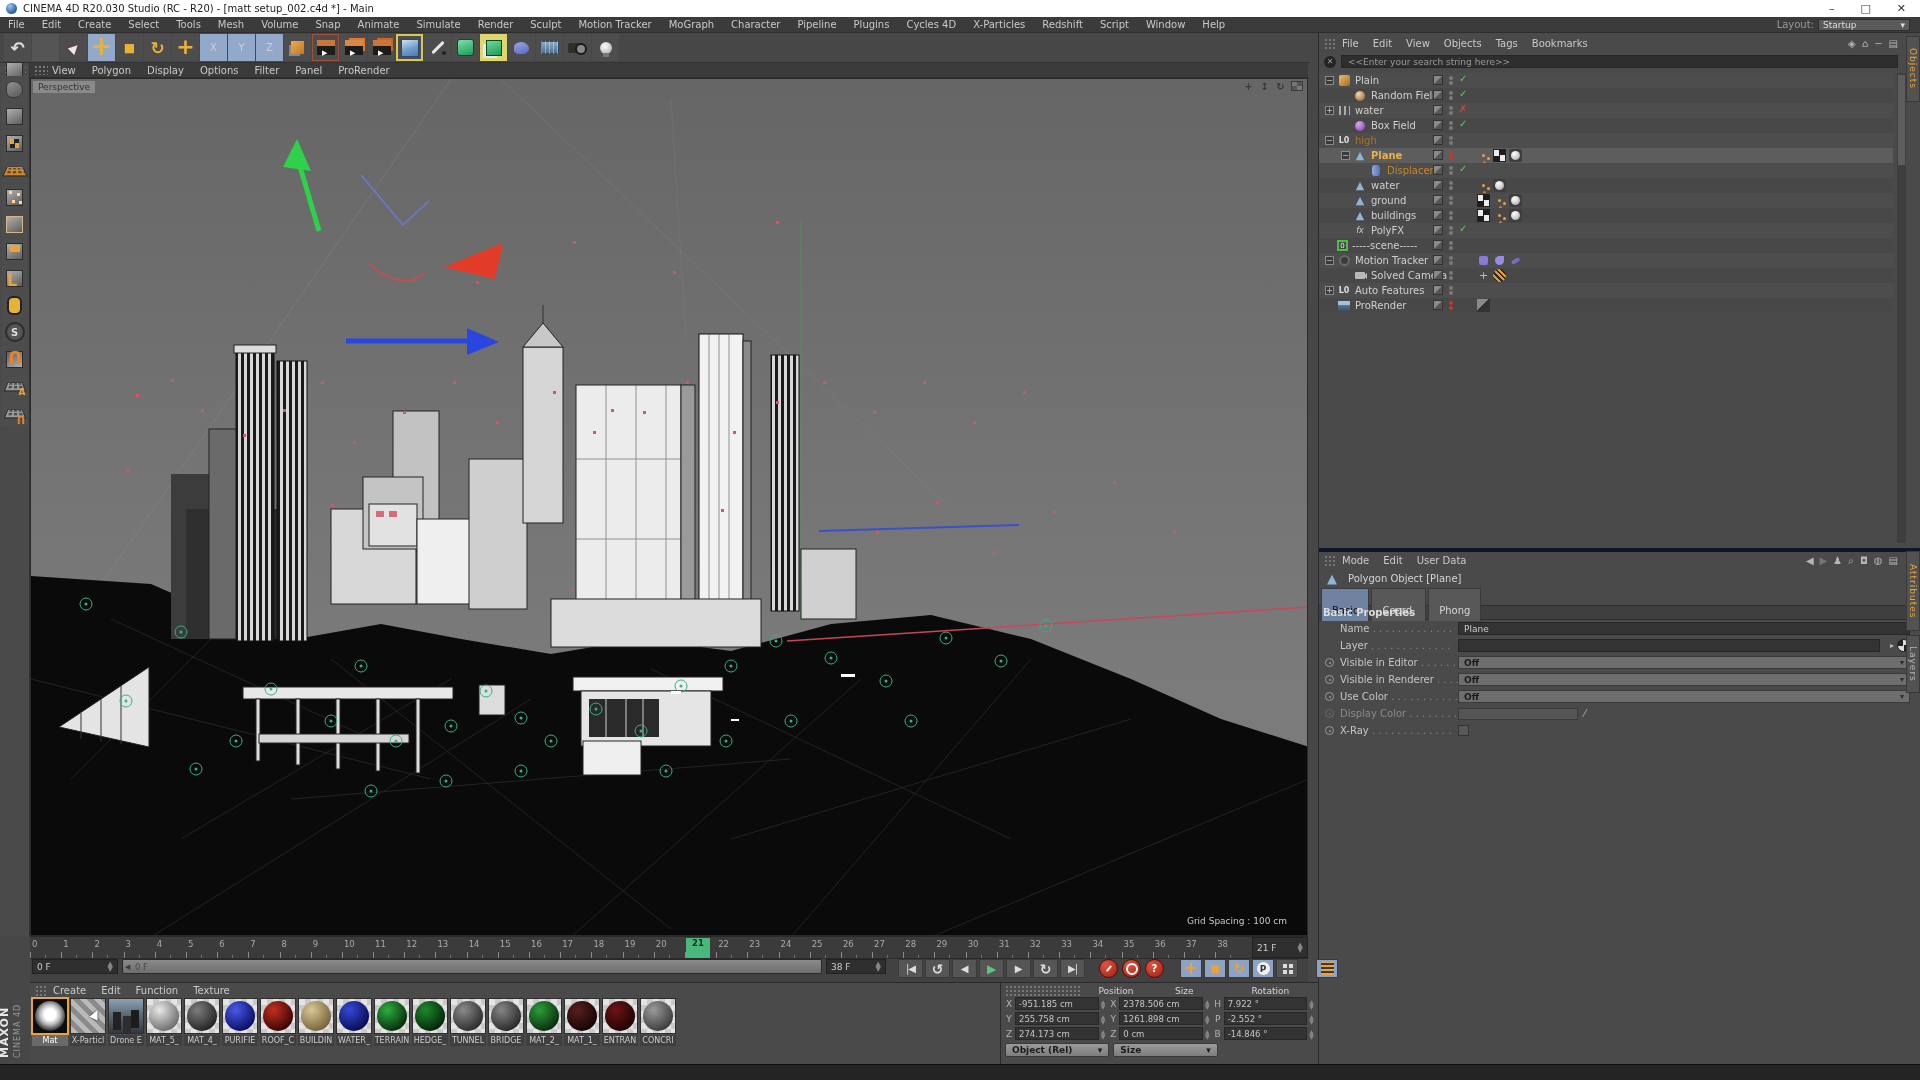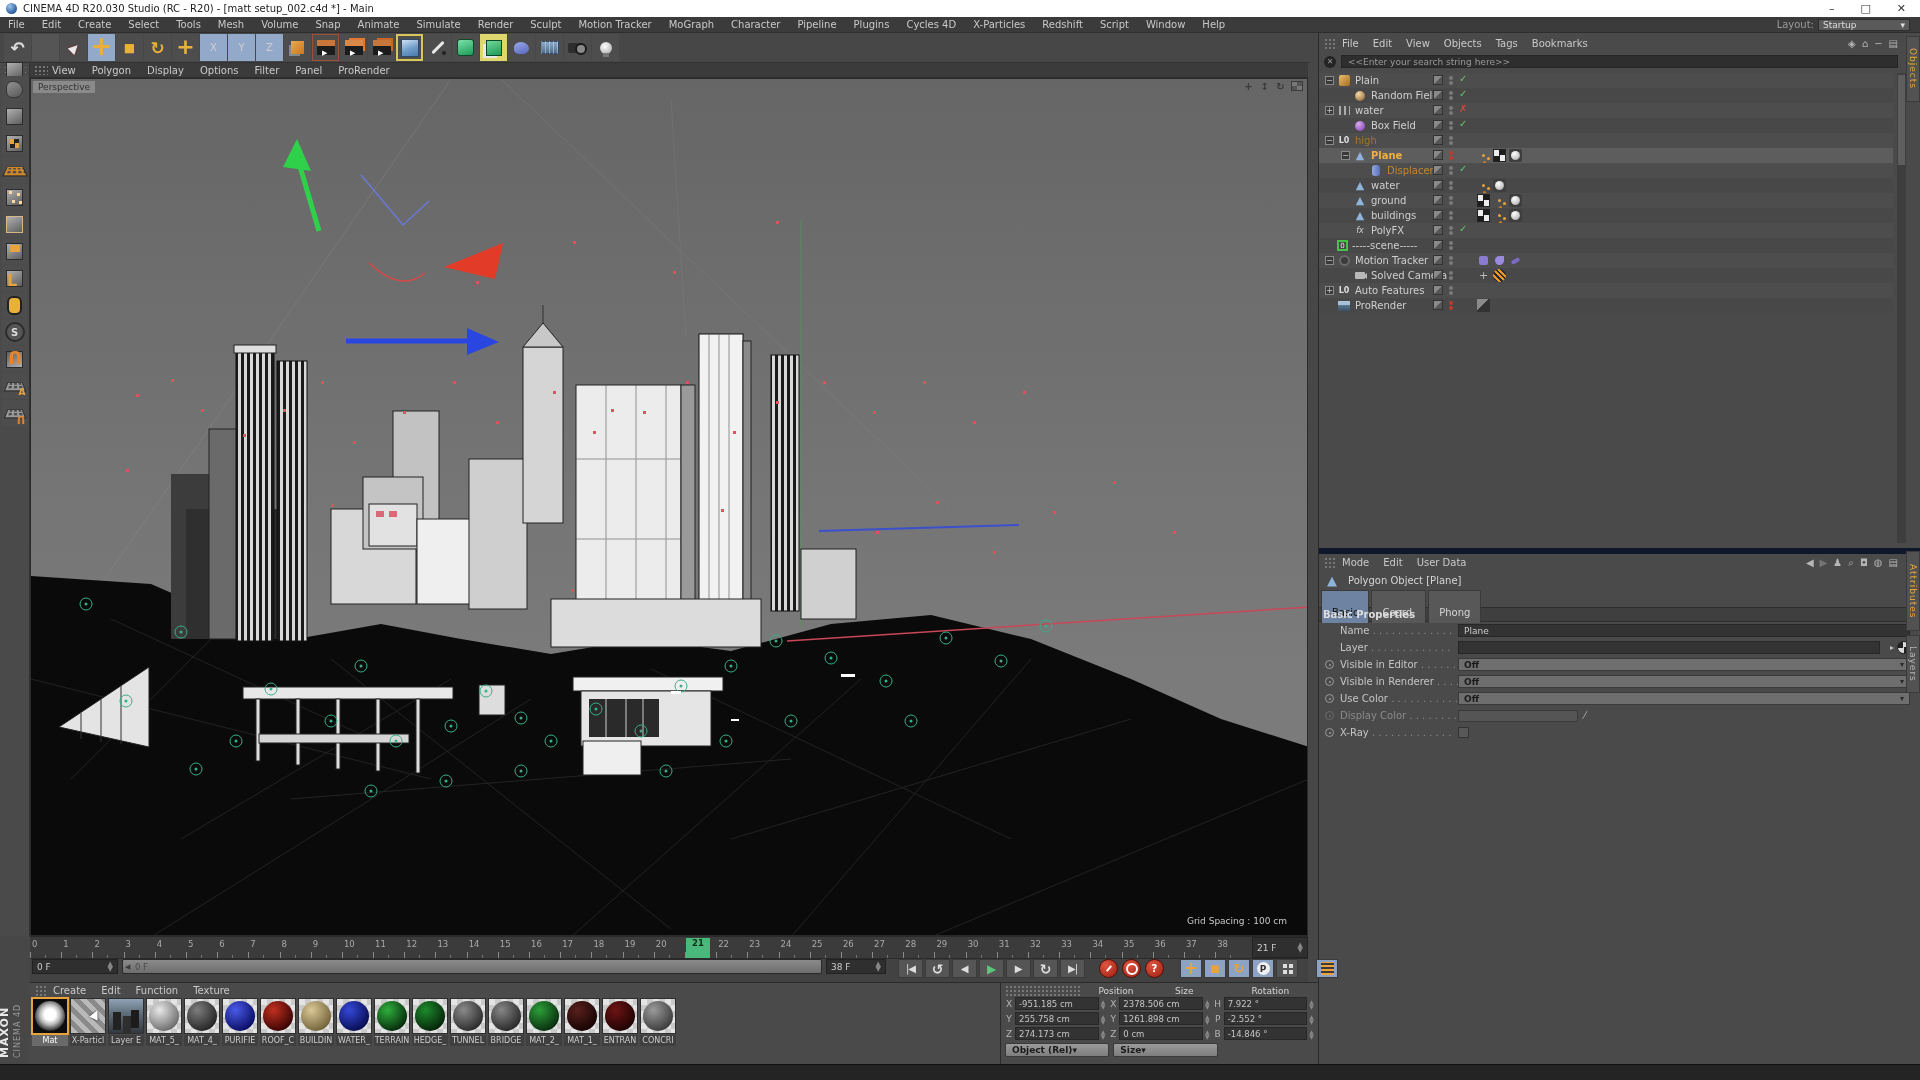--- a/index.html
+++ b/index.html
@@ -144,21 +144,21 @@
   .tg-img{background:linear-gradient(135deg,#8a8a8a 0 45%,#333 45%);}
   .tg-mt-a::before{content:"";width:9px;height:9px;background:#8a7ad0;border-radius:2px;}
   .tg-mt-b::before{content:"";width:9px;height:9px;background:#9a8ae0;border-radius:50% 0 50% 50%;}
   .tg-mt-c::before{content:"";width:9px;height:4px;background:#7a6ac0;border-radius:3px;transform:rotate(-30deg);}
   .om-scroll{position:absolute;right:14px;top:40px;width:9px;height:470px;background:#3e3e3e;}
   .om-scroll .thumb{position:absolute;left:1px;top:2px;width:7px;height:90px;background:#5e5e5e;}
   .vtab{position:absolute;right:0;width:14px;background:#525252;border:1px solid #3a3a3a;writing-mode:vertical-rl;display:flex;align-items:center;justify-content:center;font-size:9px;color:#e8a33d;letter-spacing:1px;}
   .vtab.gray{color:#b5b5b5;}
 
   
-  .am{position:absolute;left:0;top:515px;width:100%;border-top:6px solid #0f172a;}
+  .am{position:absolute;left:0;top:515px;width:100%;border-top:4px solid #0f172a;}
   .am-menubar{position:relative;height:17px;display:flex;align-items:center;}
   .am-icons{margin-left:auto;display:flex;gap:6px;padding-right:22px;}
   .am-title{height:19px;display:flex;align-items:center;padding-left:6px;gap:5px;font-size:10px;color:#d5d5d5;}
   .am-title .oi-polygon::before{font-size:13px;}
   .am-tabs{height:17px;display:flex;gap:2px;padding-left:2px;}
   .am-tab{padding:16px 10px;background:#585858;color:#d5d5d5;font-size:10px;border:1px solid #3a3a3a;border-bottom:none;}
   .am-tab.tab-active{background:#6d83a1;color:#111;}
   .am-section{height:15px;background:#3f3f3f;border-top:1px solid #2e2e2e;border-bottom:1px solid #2e2e2e;display:flex;align-items:center;padding-left:4px;font-weight:bold;color:#ddd;}
   .am-row{height:17px;display:flex;align-items:center;position:relative;padding-left:6px;}
   .am-row .anim-dot{width:9px;height:9px;border:1px solid #9a9a9a;border-radius:50%;margin-right:6px;flex:none;position:relative;}
@@ -239,21 +239,21 @@
   .coord-head{display:flex;height:13px;align-items:center;font-size:9px;color:#d5d5d5;}
   .coord-head .panel-grip{margin:0 3px 0 0;}
   .coord-head span{flex:1;padding-left:14px;}
   .coord-grid{display:flex;gap:4px;}
   .coord-col{flex:1;display:flex;flex-direction:column;gap:2px;}
   .cfield{display:flex;align-items:center;gap:2px;height:13px;}
   .cfield .ax{width:8px;color:#b5b5b5;font-size:9px;text-align:center;}
   .cfield .val{flex:1;height:13px;background:#333;border:1px solid #272727;color:#c5c5c5;font-size:8.5px;display:flex;align-items:center;padding:0 3px;white-space:nowrap;overflow:hidden;}
   .cfield .spin{font-size:6px;}
   .coord-bottom{display:flex;gap:4px;margin-top:3px;}
-  .cdd{flex:1;height:14px;background:linear-gradient(180deg,#9a9a9a,#7e7e7e);border:1px solid #3a3a3a;border-radius:2px;color:#1a1a1a;font-size:9px;font-weight:bold;display:flex;align-items:center;padding:0 6px;}
+  .cdd{flex:1;height:14px;background:linear-gradient(180deg,#9a9a9a,#7e7e7e);border:1px solid #3a3a3a;border-radius:2px;color:#1a1a1a;font-size:9px;font-weight:bold;display:flex;align-items:center;justify-content:space-between;padding:0 6px;}
   .capply{flex:1;height:14px;background:linear-gradient(180deg,#9a9a9a,#7e7e7e);border:1px solid #3a3a3a;border-radius:7px;color:#1a1a1a;font-size:9px;font-weight:bold;display:flex;align-items:center;justify-content:center;margin-top:40px;}
   .statusbar{position:absolute;left:0;top:1064px;width:1920px;height:16px;background:#242424;border-top:1px solid #111;}
 </style>
 </head>
 <body>
 
 <div id="app">
 
   <div class="titlebar">
     <span class="c4d-logo"></span>
@@ -995,21 +995,21 @@
           <div class="mat-swatch sw-stripes">
             
           </div>
           <div class="mat-label">X-Particl</div>
         </div>
 
         <div class="mat-item">
           <div class="mat-swatch sw-image">
             
           </div>
-          <div class="mat-label">Layer E</div>
+          <div class="mat-label">Drone E</div>
         </div>
 
         <div class="mat-item">
           <div class="mat-swatch sw-ball" style="--c1: #e8e8e8; --c2: #6f6f6f;">
             <span class="sphere"></span>
           </div>
           <div class="mat-label">MAT_5_</div>
         </div>
 
         <div class="mat-item">

